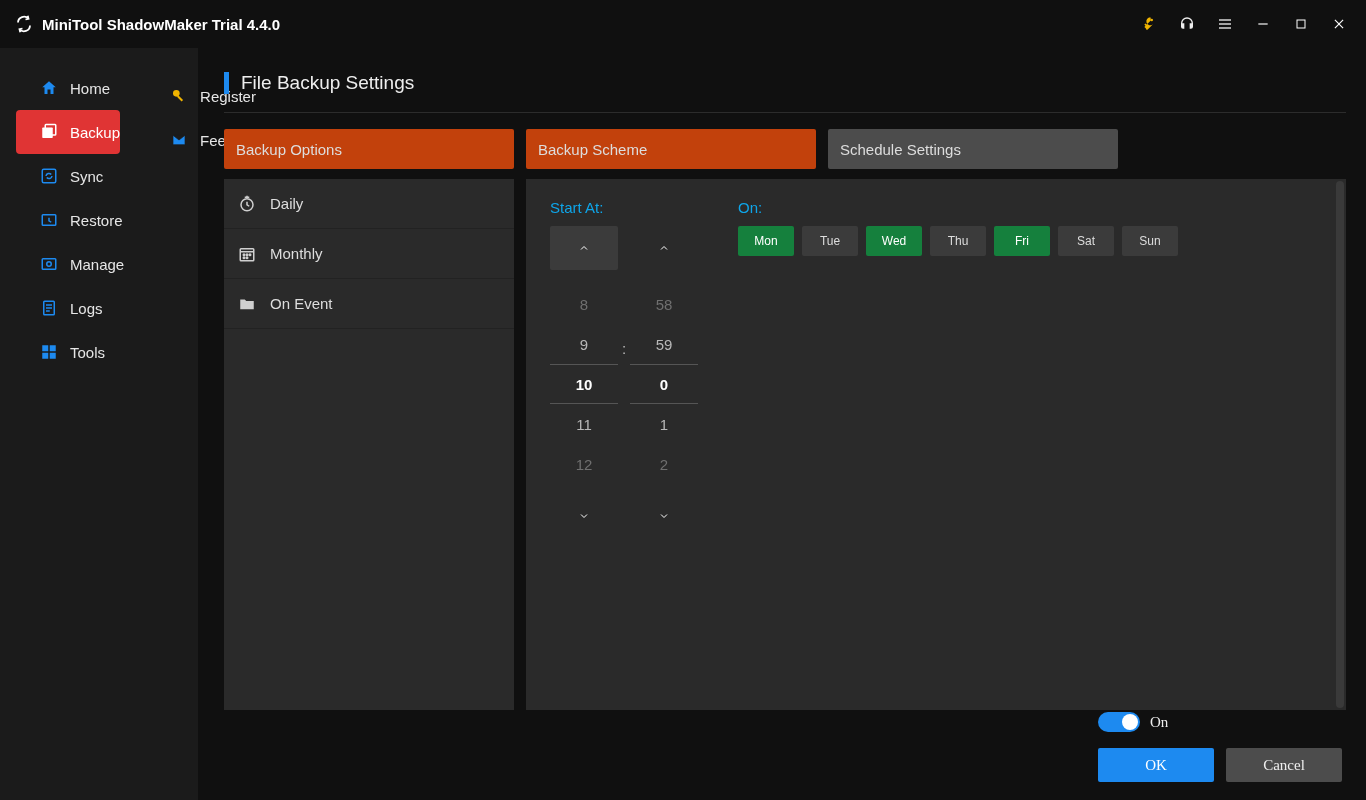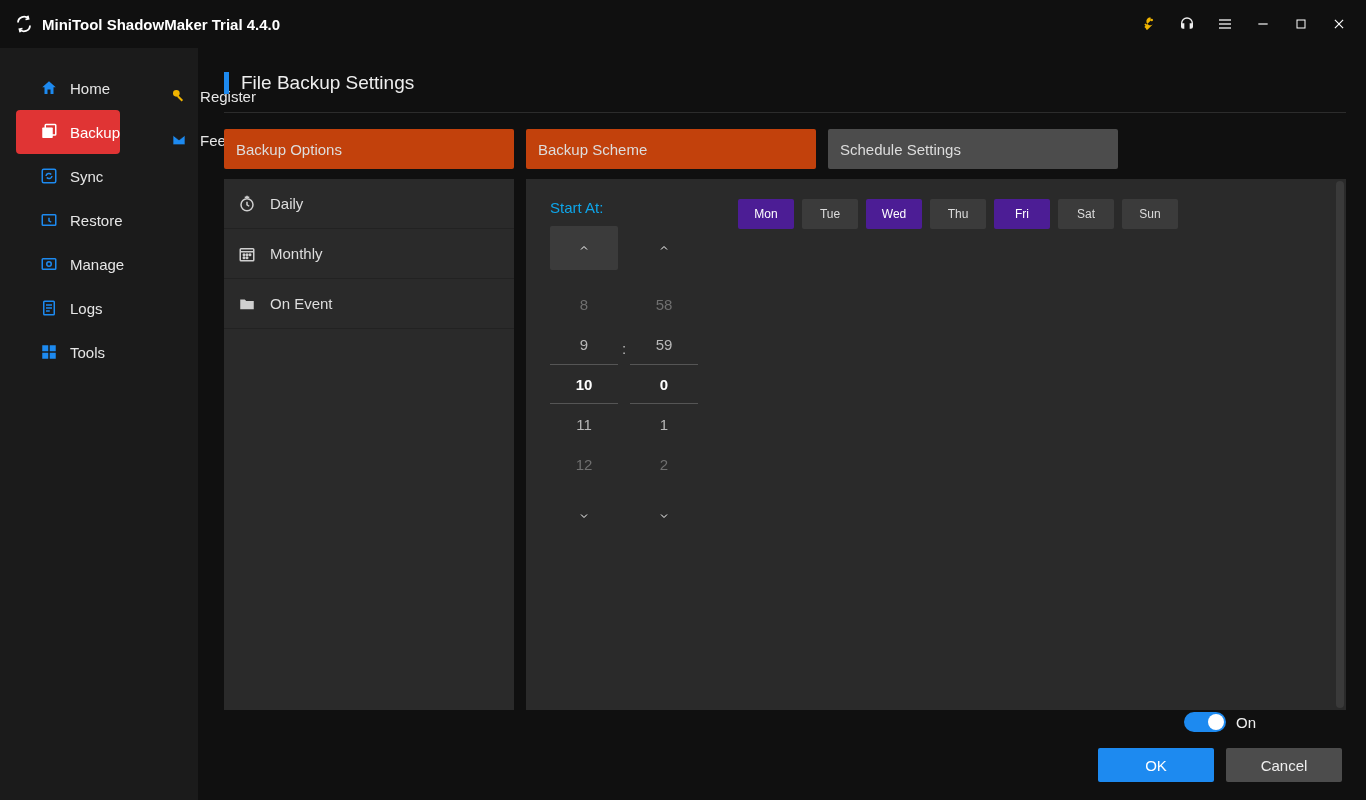--- a/index.html
+++ b/index.html
@@ -53,27 +53,27 @@
   .spin-list { margin-top: 14px; width: 100%; display: flex; flex-direction: column; align-items: center; }
   .spin-val { height: 40px; display: flex; align-items: center; justify-content: center; font-size: 15px; color: #6f6f6f; width: 100%; }
   .spin-val.near { color: #b8b8b8; }
   .spin-val.sel { color: #fff; border-top: 1px solid #555; border-bottom: 1px solid #555; font-weight: bold; }
   .colon-sep { width: 12px; margin-top: 114px; text-align: center; color: #bbb; font-size: 15px; }
   .spinner-row { display: flex; align-items: flex-start; }
   
   .days-area { display: flex; flex-direction: column; }
   .days-row { display: flex; gap: 8px; }
   .day-chip { width: 56px; height: 30px; background: #3b3b3b; color: #ddd; font-size: 12px; display: flex; align-items: center; justify-content: center; border-radius: 2px; cursor: pointer; }
-  .day-chip.on { background: #4c1d95; color: #fff; }
+  .day-chip.on { background: #15803d; color: #fff; }
   
   .fake-scroll { position: absolute; right: 2px; top: 2px; bottom: 2px; width: 8px; background: #3a3a3a; border-radius: 4px; }
   
   .footer { height: 74px; display: flex; align-items: center; justify-content: flex-end; gap: 16px; padding-right: 4px; }
   .toggle-wrap { display: flex; align-items: center; gap: 10px; margin-bottom: 4px; }
-  .footer-stack { display: flex; flex-direction: column; align-items: center; gap: 12px; }
+  .footer-stack { display: flex; flex-direction: column; align-items: flex-start; gap: 12px; font-family: Liberation Serif, serif; }
   .toggle { width: 42px; height: 20px; background: #1d8af0; border-radius: 10px; position: relative; cursor: pointer; }
   .toggle .knob { position: absolute; right: 2px; top: 2px; width: 16px; height: 16px; background: #fff; border-radius: 50%; }
   .toggle-label { font-size: 15px; color: #eee; }
   .btn-row { display: flex; gap: 12px; }
   .btn { width: 116px; height: 34px; border-radius: 2px; display: flex; align-items: center; justify-content: center; font-size: 15px; cursor: pointer; }
   .btn.primary { background: #1d8af0; color: #fff; }
   .btn.secondary { background: #4c4c4c; color: #eee; }
   svg { display: block; }
 </style>
 </head>
@@ -317,20 +317,21 @@
                   <div class="spin-btn" style="margin-top:10px">
                       <svg width="12" height="12" viewBox="0 0 24 24" fill="none" stroke="#fff" stroke-width="2">
                         <polyline points="6 9 12 15 18 9"></polyline>
                       </svg>
                     </div>
                 </div>
               </div>
             </div>
 
             <div class="days-area">
+              <div class="label">On:</div>
               <div class="days-row">
                 <div class="day-chip on">
                     <span>Mon</span>
                   </div>
                 <div class="day-chip">
                     <span>Tue</span>
                   </div>
                 <div class="day-chip on">
                     <span>Wed</span>
                   </div>

